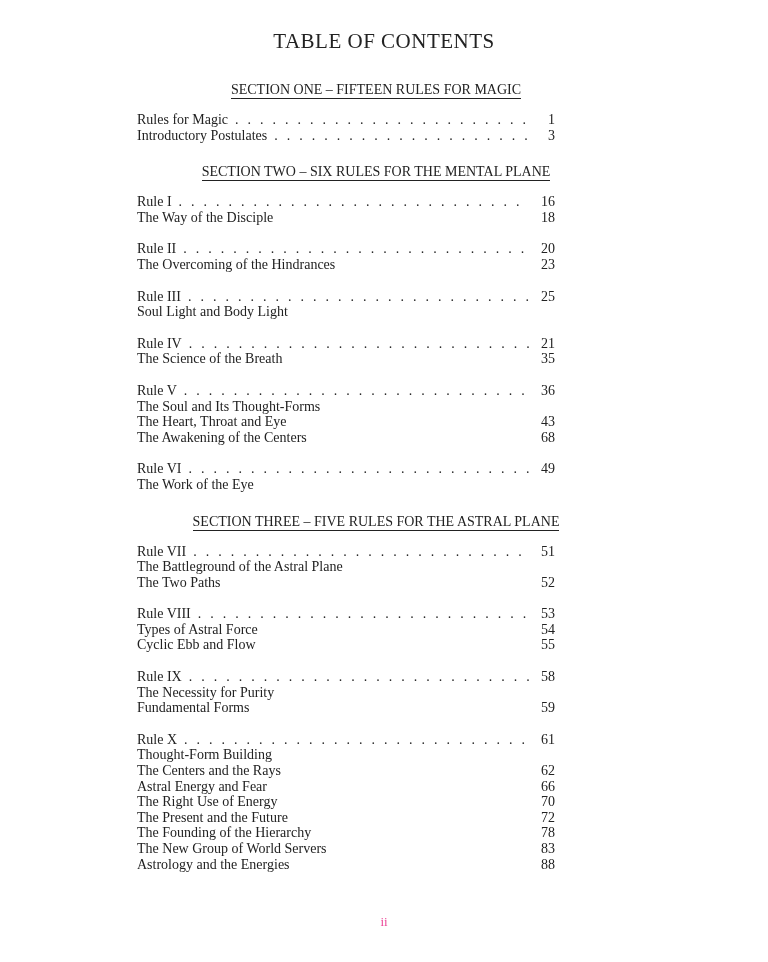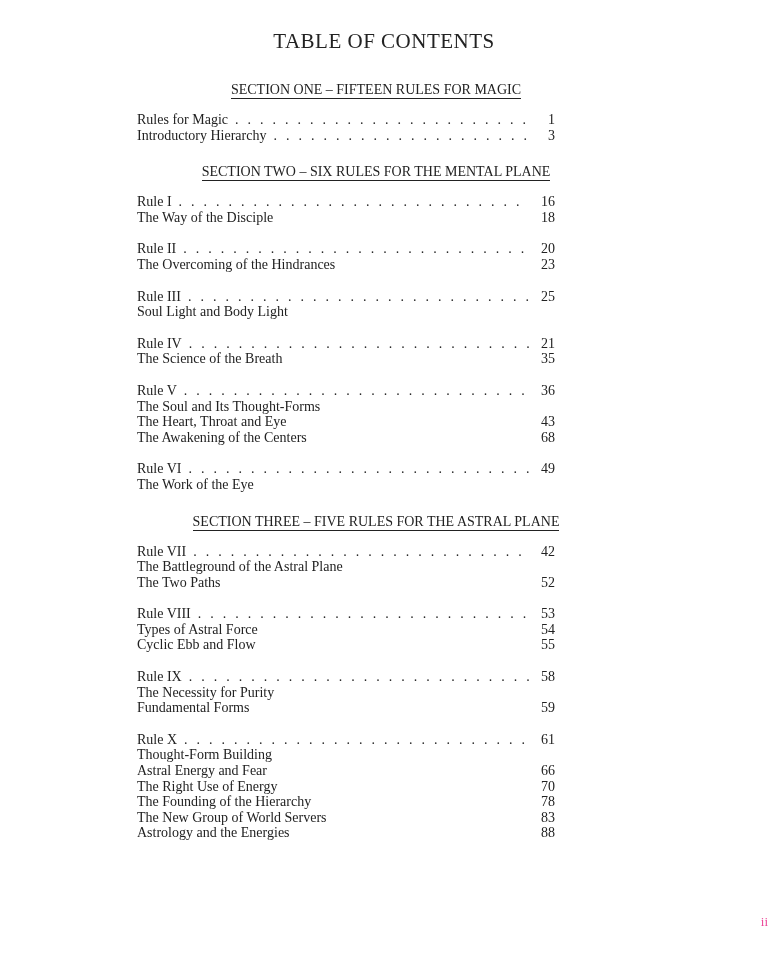--- a/index.html
+++ b/index.html
@@ -62,42 +62,42 @@
   .row .pg {
     min-width: 26px;
     text-align: right;
     white-space: nowrap;
   }
   .footer-folio {
     position: absolute;
     top: 914px;
     left: 0;
     width: 100%;
-    text-align: right;
+    text-align: center;
     font-size: 13px;
     color: #ec4899;
   }
 </style>
 </head>
 <body>
 
 <div class="page">
   <div class="doc-title">TABLE OF CONTENTS</div>
 
   <div class="toc">
       <div class="section">
         <div class="section-heading"><span class="underlined">SECTION ONE – FIFTEEN RULES FOR MAGIC</span></div>
         <div class="group">
           <div class="row">
             <span class="label">Rules for Magic</span>
             <span class="leader">............................................................</span>
             <span class="pg">1</span>
           </div>
           <div class="row">
-            <span class="label">Introductory Hierarchy</span>
+            <span class="label">Introductory Postulates</span>
             <span class="leader">............................................................</span>
             <span class="pg">3</span>
           </div>
         </div>
       </div>
       <div class="section">
         <div class="section-heading"><span class="underlined">SECTION TWO – SIX RULES FOR THE MENTAL PLANE</span></div>
         <div class="group">
           <div class="row">
             <span class="label">Rule I</span>
@@ -180,21 +180,21 @@
             <span class="pg"></span>
           </div>
         </div>
       </div>
       <div class="section">
         <div class="section-heading"><span class="underlined">SECTION THREE – FIVE RULES FOR THE ASTRAL PLANE</span></div>
         <div class="group">
           <div class="row">
             <span class="label">Rule VII</span>
             <span class="leader">............................................................</span>
-            <span class="pg">42</span>
+            <span class="pg">51</span>
           </div>
           <div class="row">
             <span class="label">The Battleground of the Astral Plane</span>
             <span class="leader"></span>
             <span class="pg"></span>
           </div>
           <div class="row">
             <span class="label">The Two Paths</span>
             <span class="leader"></span>
             <span class="pg">52</span>
@@ -239,28 +239,38 @@
             <span class="label">Rule X</span>
             <span class="leader">............................................................</span>
             <span class="pg">61</span>
           </div>
           <div class="row">
             <span class="label">Thought-Form Building</span>
             <span class="leader"></span>
             <span class="pg"></span>
           </div>
           <div class="row">
+            <span class="label">The Centers and the Rays</span>
+            <span class="leader"></span>
+            <span class="pg">62</span>
+          </div>
+          <div class="row">
             <span class="label">Astral Energy and Fear</span>
             <span class="leader"></span>
             <span class="pg">66</span>
           </div>
           <div class="row">
             <span class="label">The Right Use of Energy</span>
             <span class="leader"></span>
             <span class="pg">70</span>
+          </div>
+          <div class="row">
+            <span class="label">The Present and the Future</span>
+            <span class="leader"></span>
+            <span class="pg">72</span>
           </div>
           <div class="row">
             <span class="label">The Founding of the Hierarchy</span>
             <span class="leader"></span>
             <span class="pg">78</span>
           </div>
           <div class="row">
             <span class="label">The New Group of World Servers</span>
             <span class="leader"></span>
             <span class="pg">83</span>

